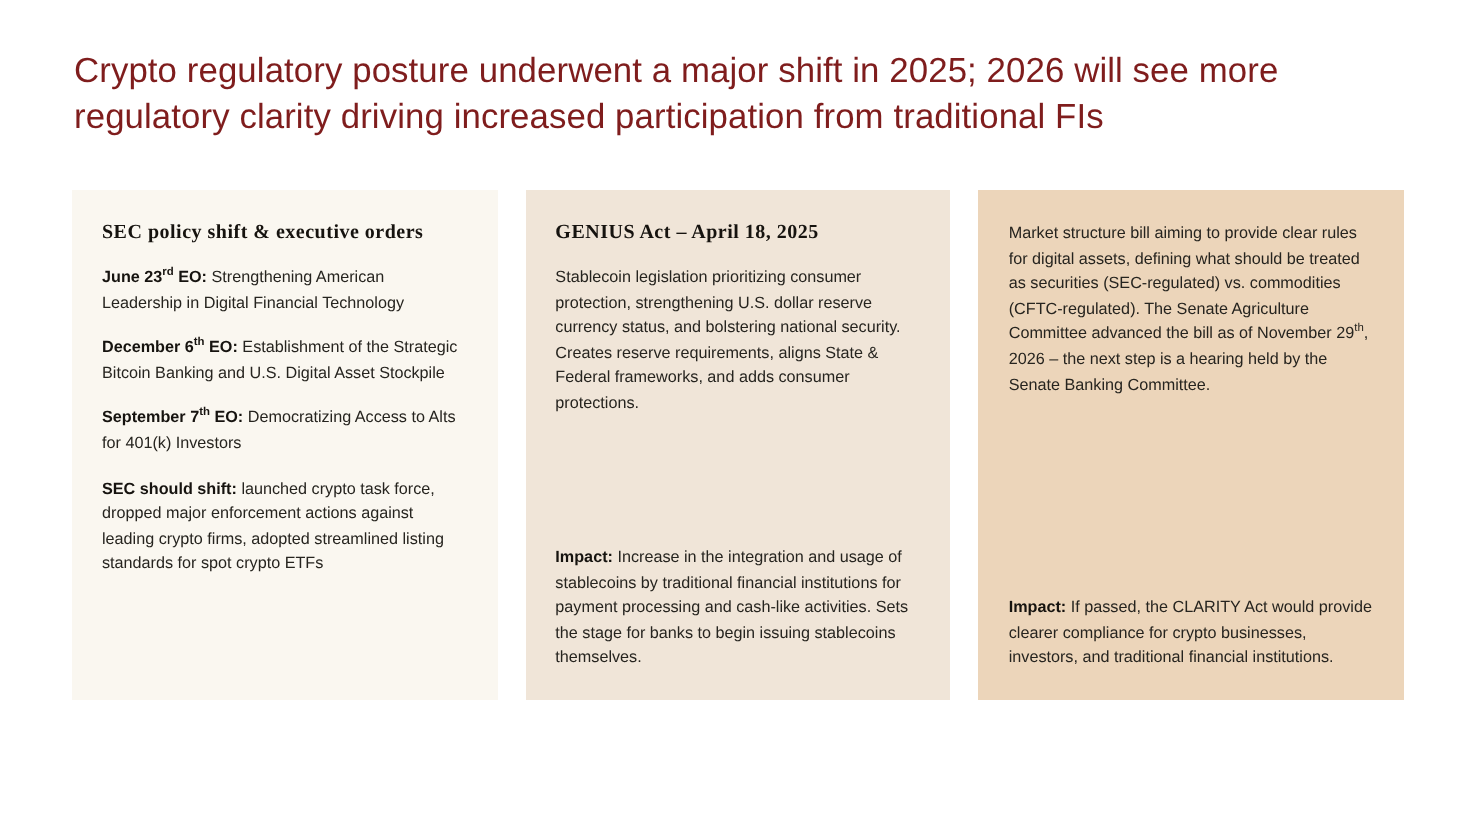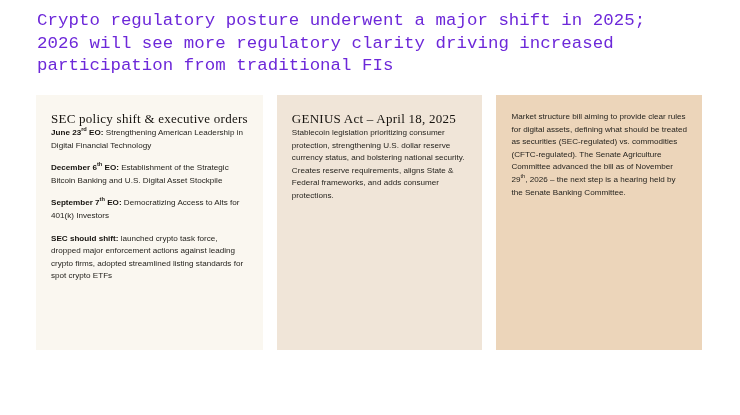--- a/index.html
+++ b/index.html
@@ -8,50 +8,50 @@
     background:#ffffff;
     font-family:"Liberation Sans", sans-serif;
     color:#1d1d1b;
     position:relative;
     overflow:hidden;
   }
 
   
   #slide-title{
     position:absolute;
-    left:37px; top:10px; width:640px;
-    font-family:Liberation Mono, monospace;
+    left:37px; top:24px; width:640px;
+    font-family:Liberation Sans, sans-serif;
     font-size:17.4px;
     line-height:22.5px;
-    color:#6d28d9;
+    color:#7f1d1d;
     letter-spacing:0.05px;
   }
 
   
   #cards{
     position:absolute;
     left:36px; top:95px;
     width:666px; height:255px;
     display:flex;
     gap:14px;
   }
   .card{
     flex:1 1 0;
     position:relative;
     padding:16px 15px 14px 15px;
     display:flex;
     flex-direction:column;
   }
   .card-title{
     font-family:"Liberation Serif", serif;
-    font-weight:normal;
-    font-size:13px;
+    font-weight:bold;
+    font-size:10px;
     letter-spacing:0.25px;
     color:#16130f;
-    margin-bottom:0;
+    margin-bottom:11px;
     white-space:nowrap;
   }
   .card-body{ flex:0 0 auto; }
   .para{
     font-size:8.1px;
     line-height:12.6px;
     color:#26241f;
     margin-bottom:10px;
   }
   .para:last-child{ margin-bottom:0; }
@@ -90,29 +90,35 @@
       </div>
     </div>
   </div>
 
   <div class="card" style="background: rgb(240, 229, 216);">
     <div class="card-title">GENIUS Act – April 18, 2025</div>
     <div class="card-body">
       <div class="para">Stablecoin legislation prioritizing consumer protection, strengthening U.S. dollar reserve currency status, and bolstering national security. Creates reserve requirements, aligns State &amp; Federal frameworks, and adds consumer protections.</div>
     </div>
     <div class="spacer"></div>
+    <div class="para impact">
+      <b><span>Impact:</span></b><span> Increase in the integration and usage of stablecoins by traditional financial institutions for payment processing and cash-like activities. Sets the stage for banks to begin issuing stablecoins themselves.</span>
+    </div>
   </div>
 
   <div class="card" style="background: rgb(236, 213, 186);">
     <div class="card-body">
       <div class="para">
         <span>Market structure bill aiming to provide clear rules for digital assets, defining what should be treated as securities (SEC-regulated) vs. commodities (CFTC-regulated). The Senate Agriculture Committee advanced the bill as of November 29</span><sup>th</sup><span>, 2026 – the next step is a hearing held by the Senate Banking Committee.</span>
       </div>
     </div>
     <div class="spacer"></div>
+    <div class="para impact">
+      <b><span>Impact:</span></b><span> If passed, the CLARITY Act would provide clearer compliance for crypto businesses, investors, and traditional financial institutions.</span>
+    </div>
   </div>
 
 </div>
 
 <div id="footer">
   
   
 </div>
 
 </body></html>

